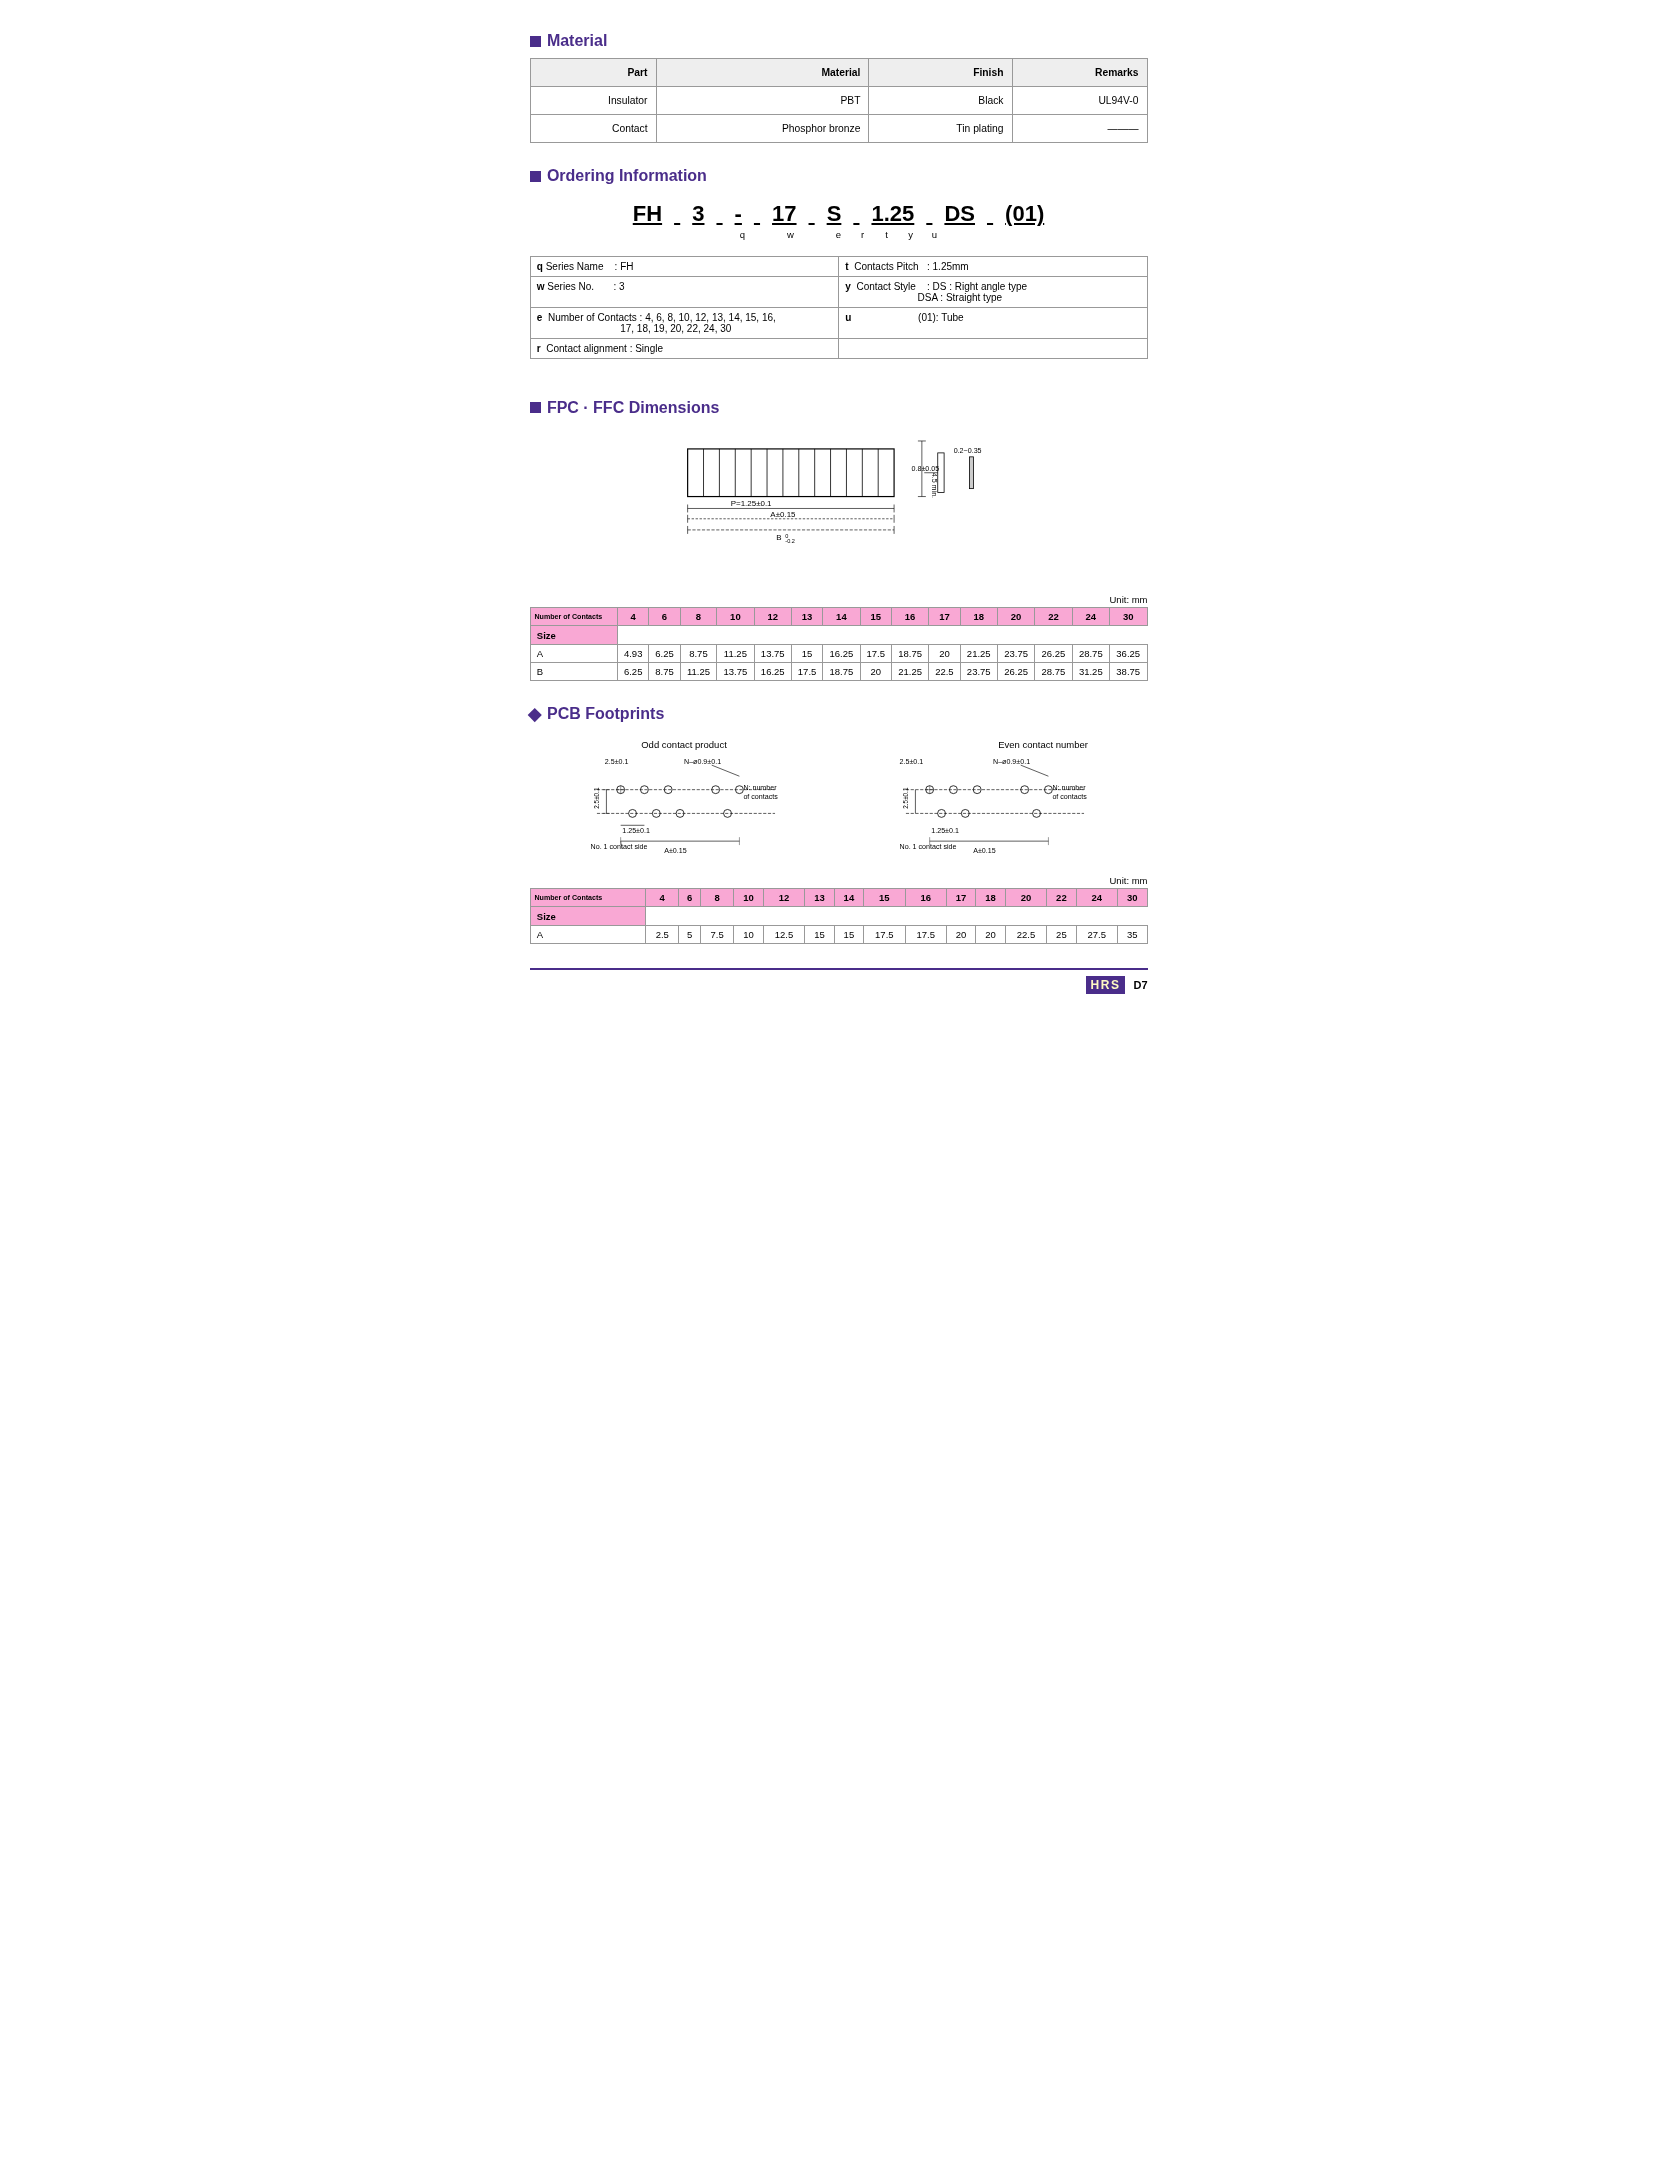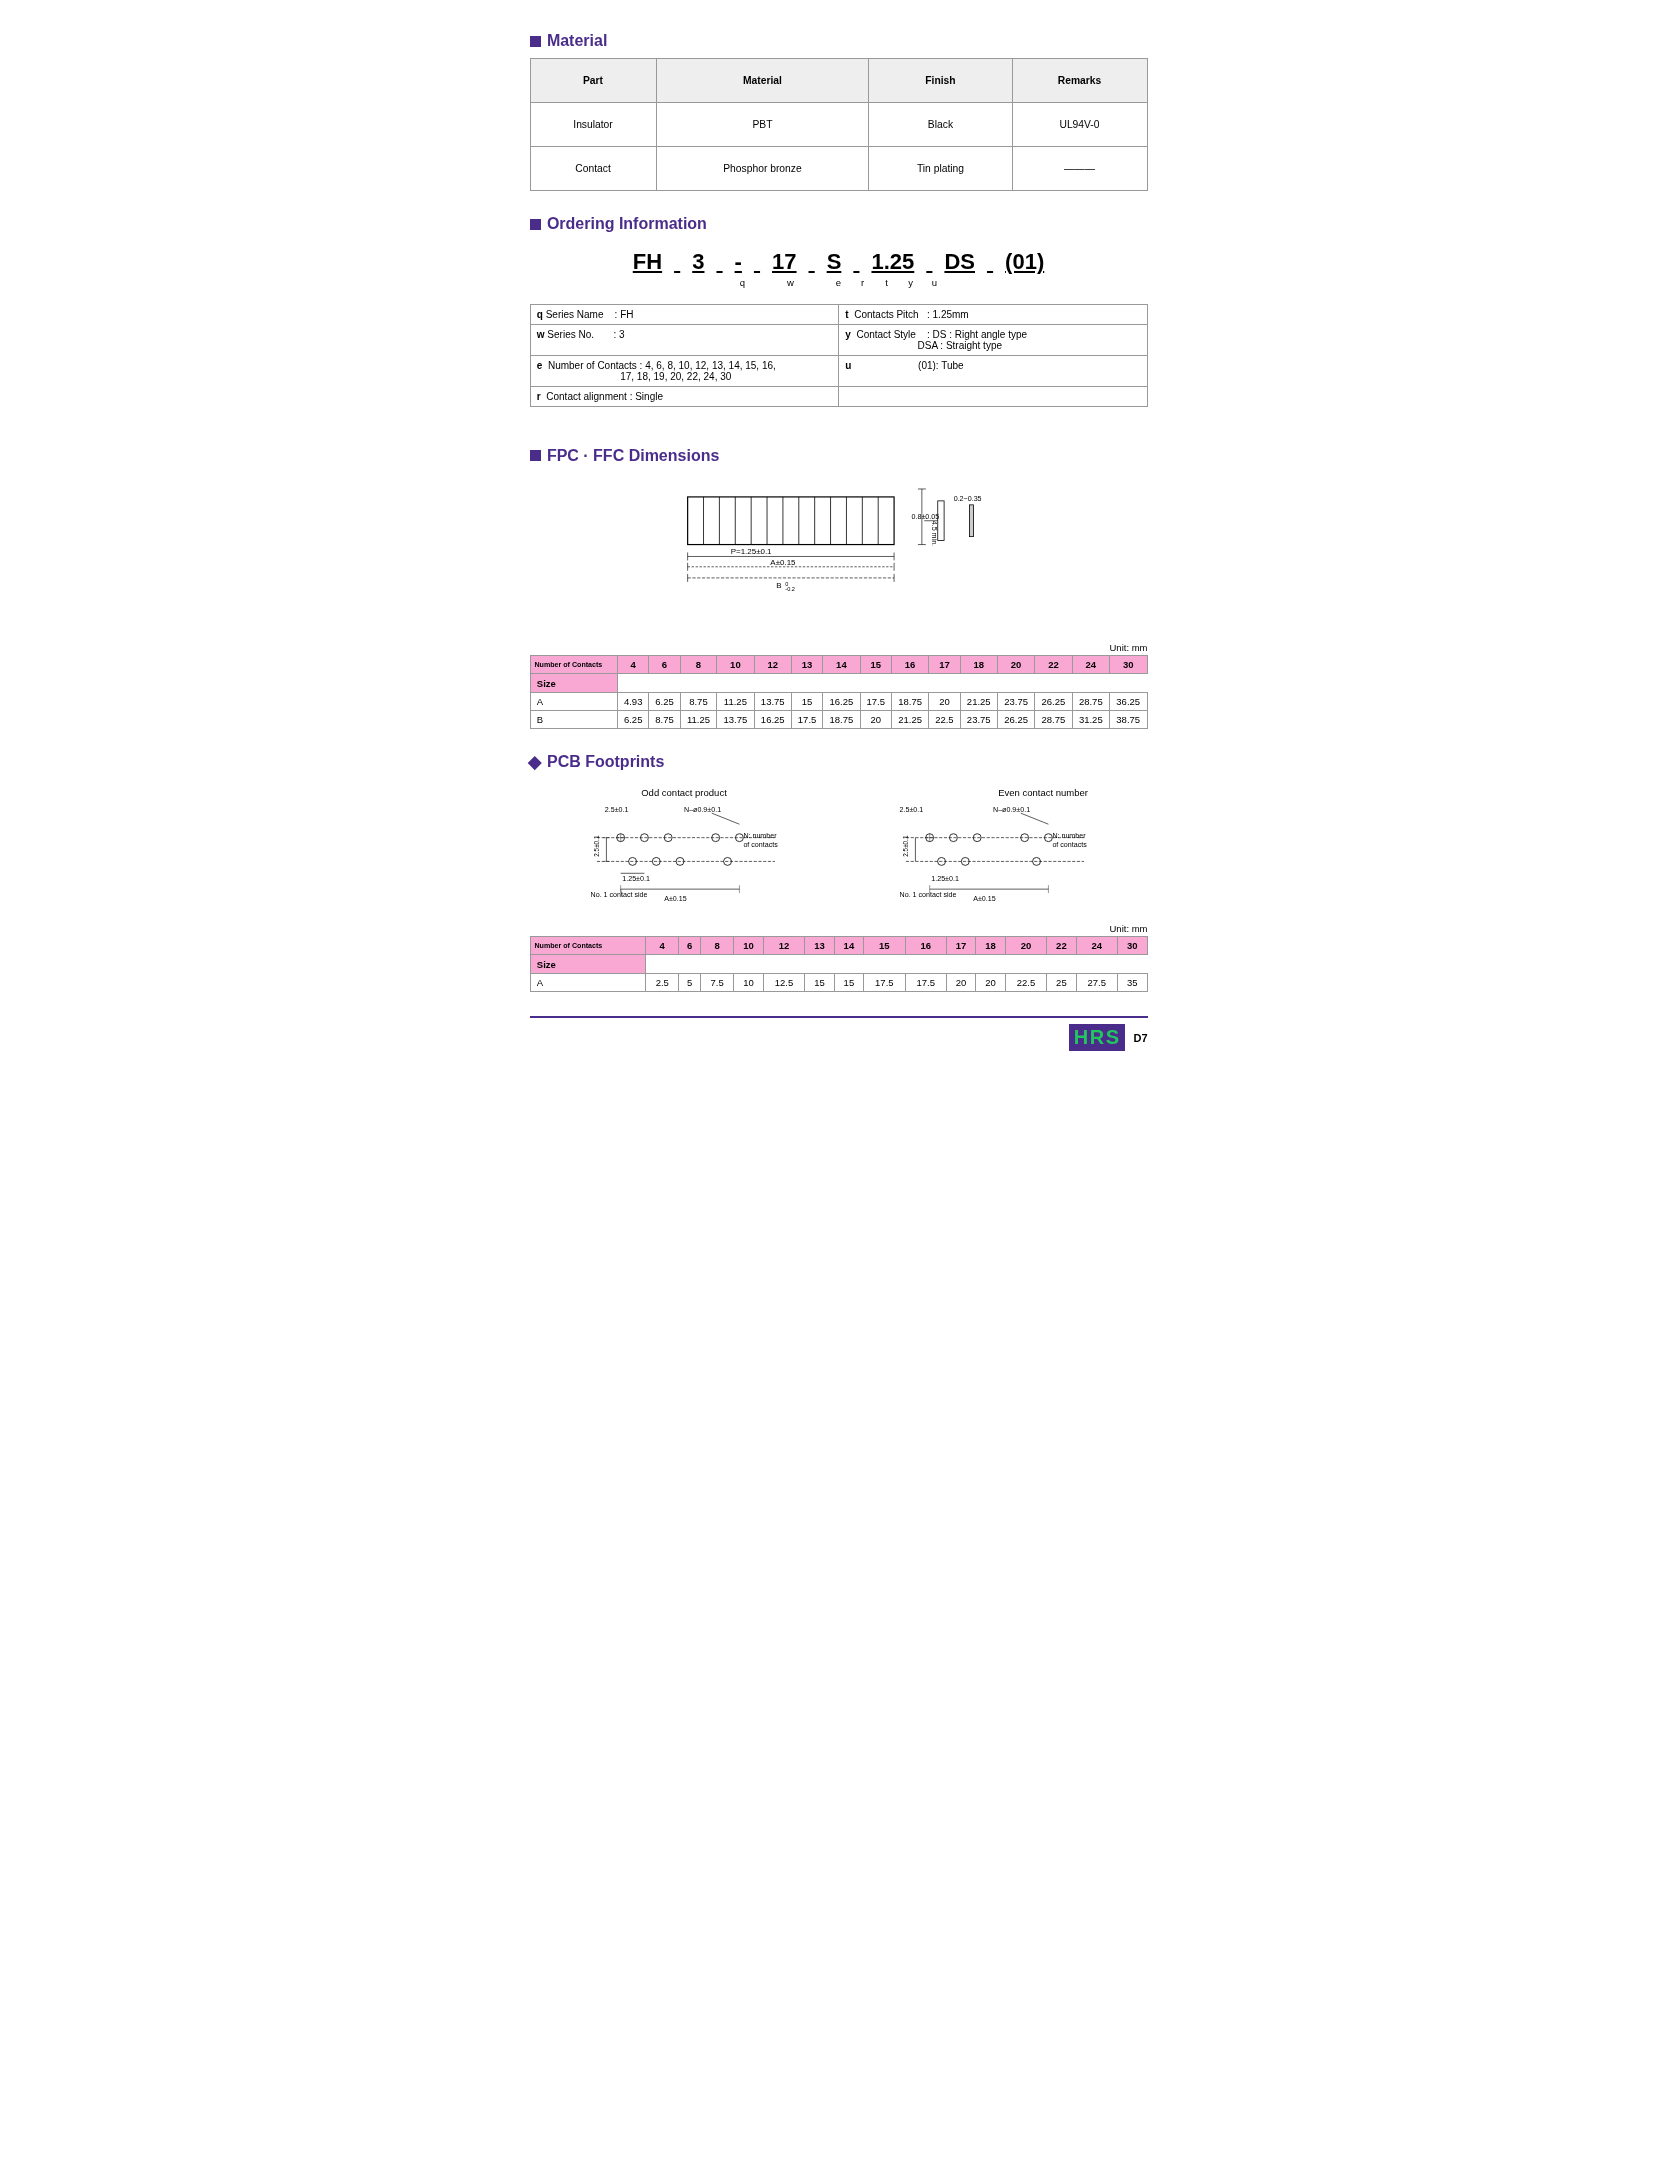--- a/index.html
+++ b/index.html
@@ -41,22 +41,22 @@
 
     
     .material-table {
       width: 100%;
       border-collapse: collapse;
       margin-bottom: 24px;
       font-size: 10.3px;
     }
     .material-table th, .material-table td {
       border: 0.8px solid #999;
-      padding: 16px 8px;
-      text-align: center;
+      padding: 8px 8px;
+      text-align: right;
     }
     .material-table th {
       background: #eee;
       font-weight: bold;
     }
 
     
     .ordering-desc {
       font-size: 10.3px;
       margin-bottom: 16px;
@@ -141,23 +141,23 @@
       justify-content: flex-end;
       align-items: center;
     }
     .footer-logo {
       display: flex;
       align-items: center;
       gap: 3.2px;
     }
     .footer-logo .hrs-box {
       background: #4a2d8a;
-      color: #22c55e;
+      color: #fef9c3;
       font-weight: bold;
-      font-size: 20px;
+      font-size: 12px;
       padding: 1.6px 4.8px;
       letter-spacing: 1.6px;
     }
     .footer-page {
       font-size: 11px;
       font-weight: bold;
       margin-left: 4.8px;
     }
 
     .section-wrapper {

